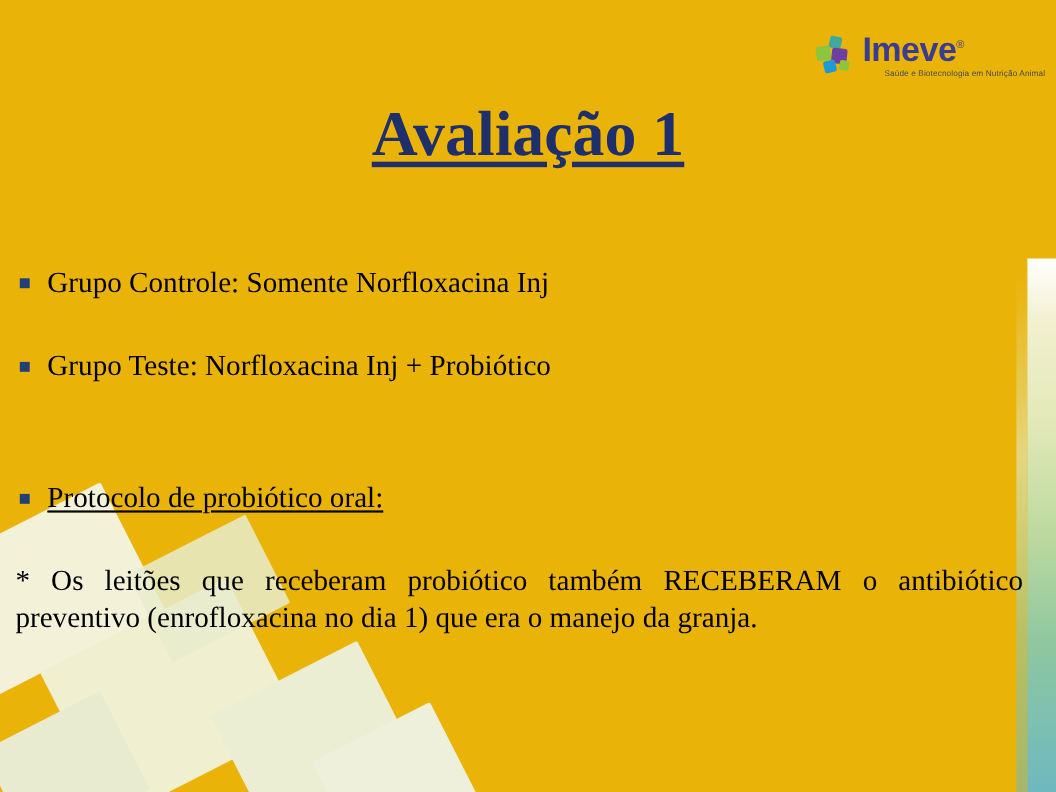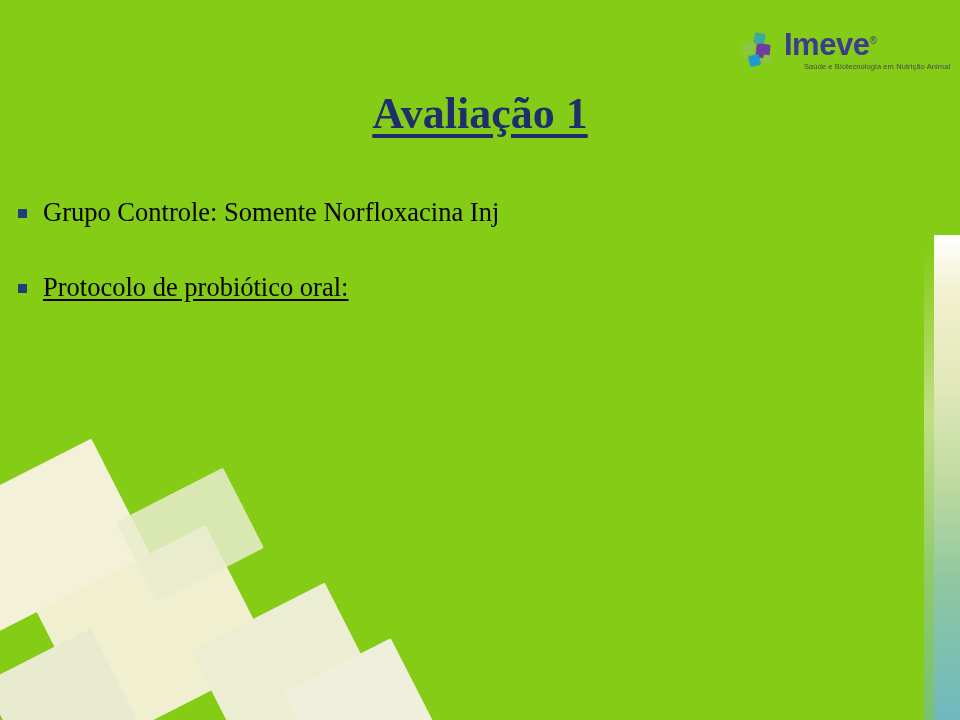--- a/index.html
+++ b/index.html
@@ -11,21 +11,21 @@
     height: 720px;
     overflow: hidden;
     font-family: "Liberation Serif", serif;
     background: #ffffff;
   }
 
   .slide {
     position: relative;
     width: 960px;
     height: 720px;
-    background: #84cc16;
+    background: #eab308;
     overflow: hidden;
   }
 
   
   .bg-layer {
     position: absolute;
     inset: 0;
     pointer-events: none;
   }
   .shape {
@@ -129,41 +129,42 @@
 
   
   .title {
     position: absolute;
     left: 0;
     right: 0;
     top: 88px;
     text-align: center;
     font-family: "Liberation Serif", serif;
     font-weight: bold;
-    font-size: 44px;
+    font-size: 58px;
     color: #1f2f6b;
     text-decoration: underline;
     text-underline-offset: 6px;
   }
 
   
   .content {
     position: absolute;
     left: 14px;
     top: 196px;
     width: 916px;
     color: #000000;
     font-size: 26.5px;
     line-height: 1.22;
   }
 
   .bullet-row {
     display: flex;
     align-items: flex-start;
     margin-bottom: 9px;
+    margin-top: 44px;
   }
   .bullet-mark {
     flex: none;
     width: 9px;
     height: 9px;
     background: #233f7a;
     margin: 13px 16px 0 4px;
   }
   .bullet-text {
     flex: 1;
@@ -221,25 +222,30 @@
 
   <div class="title">Avaliação 1</div>
 
   <div class="content">
 
     <div class="bullet-row">
       <span class="bullet-mark"></span>
       <span class="bullet-text">Grupo Controle: Somente Norfloxacina Inj</span>
     </div>
 
+    <div class="bullet-row">
+      <span class="bullet-mark"></span>
+      <span class="bullet-text">Grupo Teste: Norfloxacina Inj + Probiótico</span>
+    </div>
 
     <div class="spacer-line"></div>
 
     <div class="bullet-row">
       <span class="bullet-mark"></span>
       <span class="bullet-text underline">Protocolo de probiótico oral:</span>
     </div>
 
 
+    <div class="para">* Os leitões que receberam probiótico também RECEBERAM o antibiótico preventivo (enrofloxacina no dia 1) que era o manejo da granja.</div>
 
   </div>
 
 </div>
 
 </body></html>

